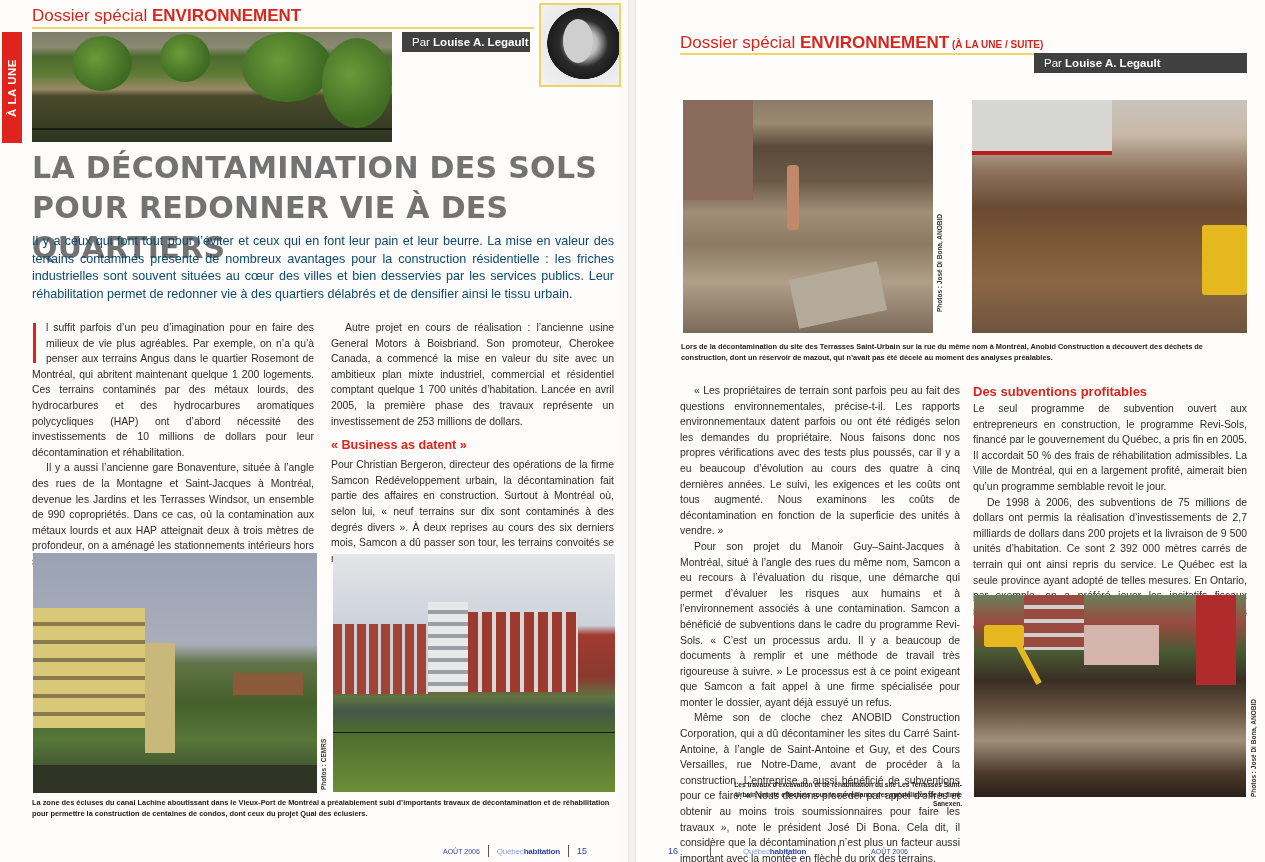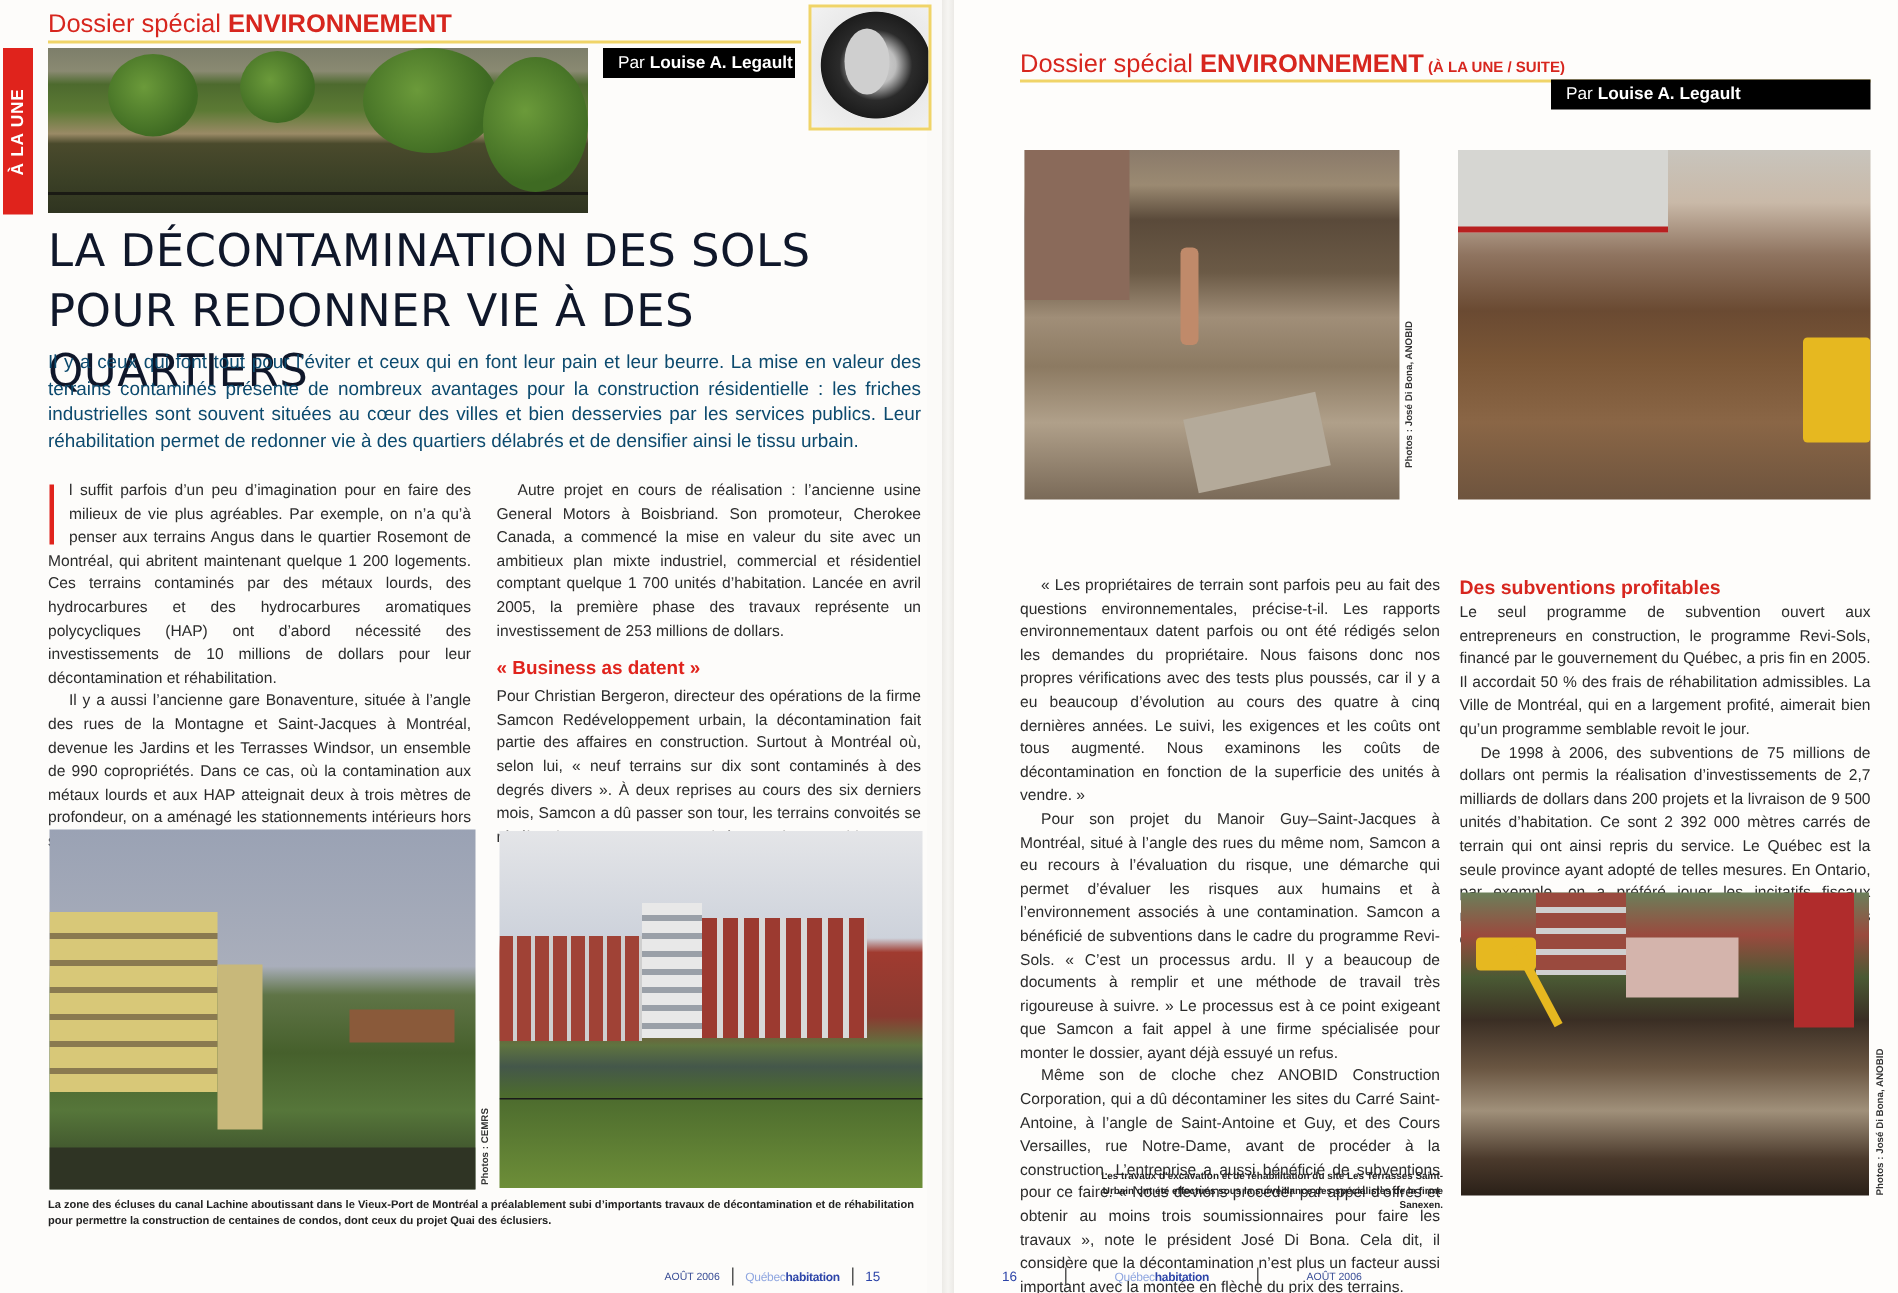--- a/index.html
+++ b/index.html
@@ -10,31 +10,31 @@
   .page-left { left: 0; width: 618px; }
   .page-right { left: 636px; width: 632px; background: #fefdfb; }
   .gutter { position: absolute; left: 628px; top: 0; width: 8px; height: 862px; background: linear-gradient(90deg,#eceae6,#f6f5f2,#eceae6); }
 
   
   .section-head { position: absolute; font-size: 17px; color: #d7261e; white-space: nowrap; line-height: 20px; }
   .section-head b { font-weight: bold; }
   .section-head small { font-size: 10px; font-weight: bold; }
   .head-rule { position: absolute; height: 2px; background: #f0d468; }
 
-  .byline { position: absolute; height: 20px; background: #000000; color: #fff; font-size: 11.5px; line-height: 20px; padding-left: 10px; white-space: nowrap; }
+  .byline { position: absolute; height: 20px; background: #404040; color: #fff; font-size: 11.5px; line-height: 20px; padding-left: 10px; white-space: nowrap; }
   .byline b { font-weight: bold; }
 
   .side-tab { position: absolute; left: 2px; top: 32px; width: 20px; height: 111px; background: #e0231c; }
   .side-tab span { position: absolute; left: 50%; top: 50%; transform: translate(-50%,-50%) rotate(-90deg); color: #fff; font-weight: bold; font-size: 11.5px; white-space: nowrap; letter-spacing: 0.5px; }
 
   .photo { position: absolute; overflow: hidden; }
   .portrait { border: 2px solid #f0d468; background: radial-gradient(ellipse at 55% 48%, #d8d8d8 0%, #bdbdbd 22%, #2b2b2b 40%, #1c1c1c 60%, #eaeaea 61%, #f3f3f3 100%); }
   .portrait .face { position:absolute; left: 22px; top: 14px; width: 30px; height: 44px; border-radius: 50%; background: #cfcfcf; }
 
-  .title { position: absolute; left: 32px; top: 148px; color: #0f172a; font-family: "DejaVu Sans", sans-serif; font-weight: normal; line-height: 40px; font-size: 30px; letter-spacing: 0.3px; }
+  .title { position: absolute; left: 32px; top: 148px; color: #737373; font-family: "DejaVu Sans", sans-serif; font-weight: bold; line-height: 40px; font-size: 30px; letter-spacing: 0.3px; }
   .title .l1 { display:block; }
 
   .lede { position: absolute; left: 32px; top: 233px; width: 582px; font-size: 12.6px; line-height: 17.6px; color: #0c4a6e; font-weight: normal; text-align: justify; }
 
   .col { position: absolute; font-size: 10.4px; line-height: 15.6px; color: #2b2b2b; text-align: justify; }
   .col p { text-indent: 14px; }
   .col p.first { text-indent: 0; }
   .dropcap { float: left; width: 3px; height: 40px; background: #e0231c; margin: 3px 10px 0 1px; }
   .subhead { color: #e0231c; font-weight: bold; font-size: 12.6px; line-height: 18px; margin: 7px 0 3px 0; }
   .subhead-r { color: #d7261e; font-weight: bold; font-size: 13px; line-height: 16px; margin-bottom: 1px; }
@@ -152,20 +152,21 @@
     <div style="position:absolute; left:104px; top:65px; width:12px; height:65px; background:#c08a6a; border-radius:4px;"></div>
     <div style="position:absolute; left:110px; top:170px; width:90px; height:50px; background:#b4aa9a; transform:rotate(-12deg);"></div>
   </div>
   <div class="credit" style="left:300px; top:312px;">Photos : José Di Bona, ANOBID</div>
 
   <div class="photo ph-dig2" style="left:336px; top:100px; width:275px; height:233px;">
     <div style="position:absolute; left:0; top:0; width:140px; height:55px; background:#d6d6d2; border-bottom:4px solid #b82020;"></div>
     <div class="cat" style="left:230px; top:125px; width:45px; height:70px;"></div>
   </div>
 
+  <p class="caption" style="left:45px; top:341px; width:570px;">Lors de la décontamination du site des Terrasses Saint-Urbain sur la rue du même nom à Montréal, Anobid Construction a découvert des déchets de construction, dont un réservoir de mazout, qui n’avait pas été décelé au moment des analyses préalables.</p>
 
   <div class="col" style="left:44px; top:383px; width:280px;">
     <p>« Les propriétaires de terrain sont parfois peu au fait des questions environnementales, précise-t-il. Les rapports environnementaux datent parfois ou ont été rédigés selon les demandes du propriétaire. Nous faisons donc nos propres vérifications avec des tests plus poussés, car il y a eu beaucoup d’évolution au cours des quatre à cinq dernières années. Le suivi, les exigences et les coûts ont tous augmenté. Nous examinons les coûts de décontamination en fonction de la superficie des unités à vendre. »</p>
     <p>Pour son projet du Manoir Guy–Saint-Jacques à Montréal, situé à l’angle des rues du même nom, Samcon a eu recours à l’évaluation du risque, une démarche qui permet d’évaluer les risques aux humains et à l’environnement associés à une contamination. Samcon a bénéficié de subventions dans le cadre du programme Revi-Sols. « C’est un processus ardu. Il y a beaucoup de documents à remplir et une méthode de travail très rigoureuse à suivre. » Le processus est à ce point exigeant que Samcon a fait appel à une firme spécialisée pour monter le dossier, ayant déjà essuyé un refus.</p>
     <p>Même son de cloche chez ANOBID Construction Corporation, qui a dû décontaminer les sites du Carré Saint-Antoine, à l’angle de Saint-Antoine et Guy, et des Cours Versailles, rue Notre-Dame, avant de procéder à la construction. L’entreprise a aussi bénéficié de subventions pour ce faire. « Nous devions procéder par appel d’offres et obtenir au moins trois soumissionnaires pour faire les travaux », note le président José Di Bona. Cela dit, il considère que la décontamination n’est plus un facteur aussi important avec la montée en flèche du prix des terrains.</p>
   </div>
 
   <div class="col" style="left:337px; top:384px; width:274px;">
     <div class="subhead-r">Des subventions profitables</div>
     <p class="first">Le seul programme de subvention ouvert aux entrepreneurs en construction, le programme Revi-Sols, financé par le gouvernement du Québec, a pris fin en 2005. Il accordait 50 % des frais de réhabilitation admissibles. La Ville de Montréal, qui en a largement profité, aimerait bien qu’un programme semblable revoit le jour.</p>

